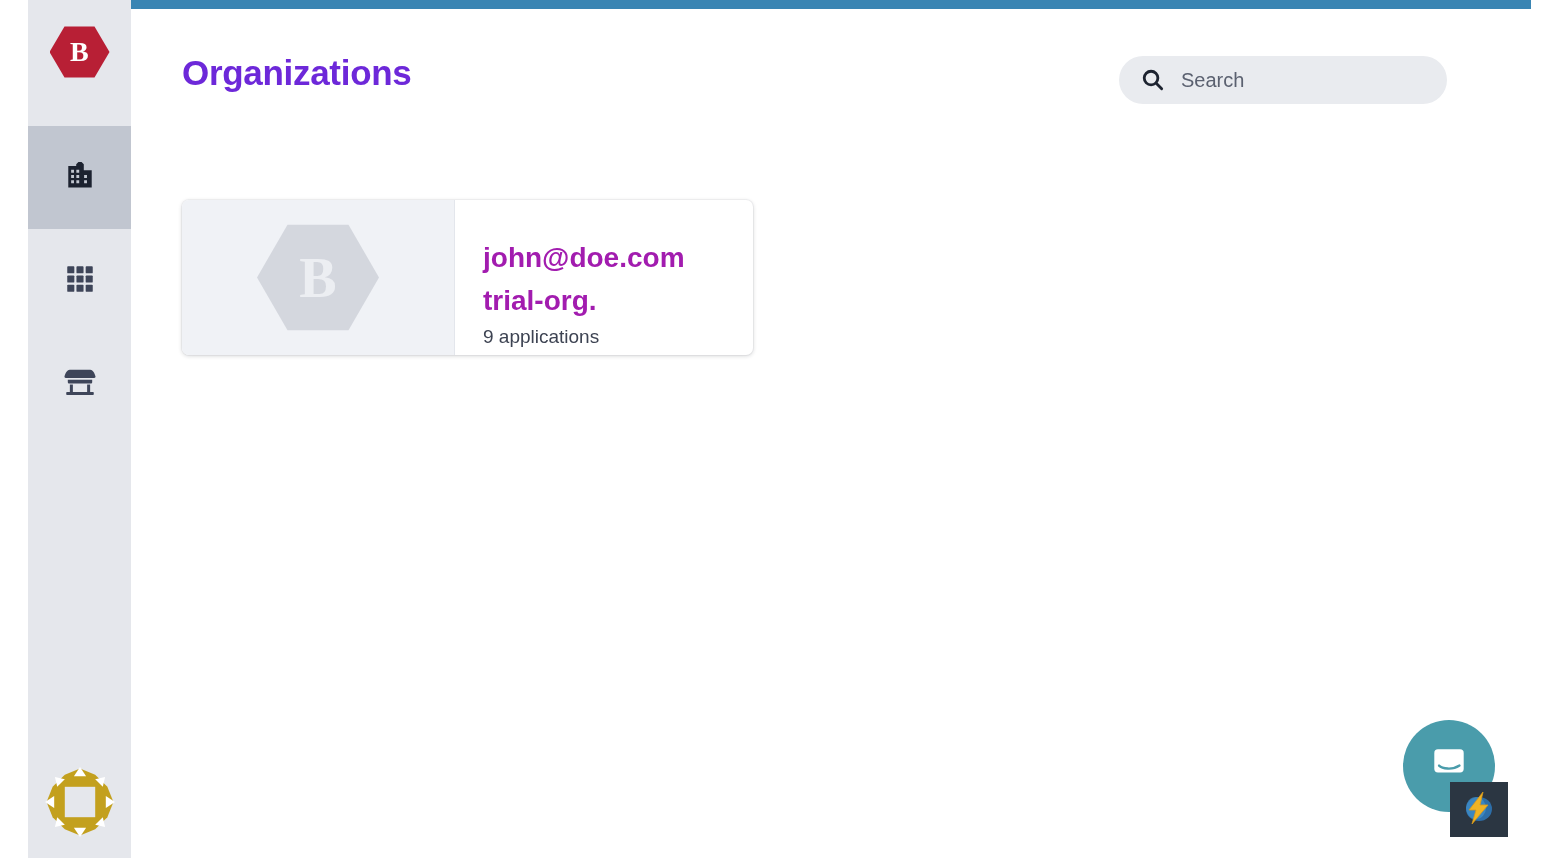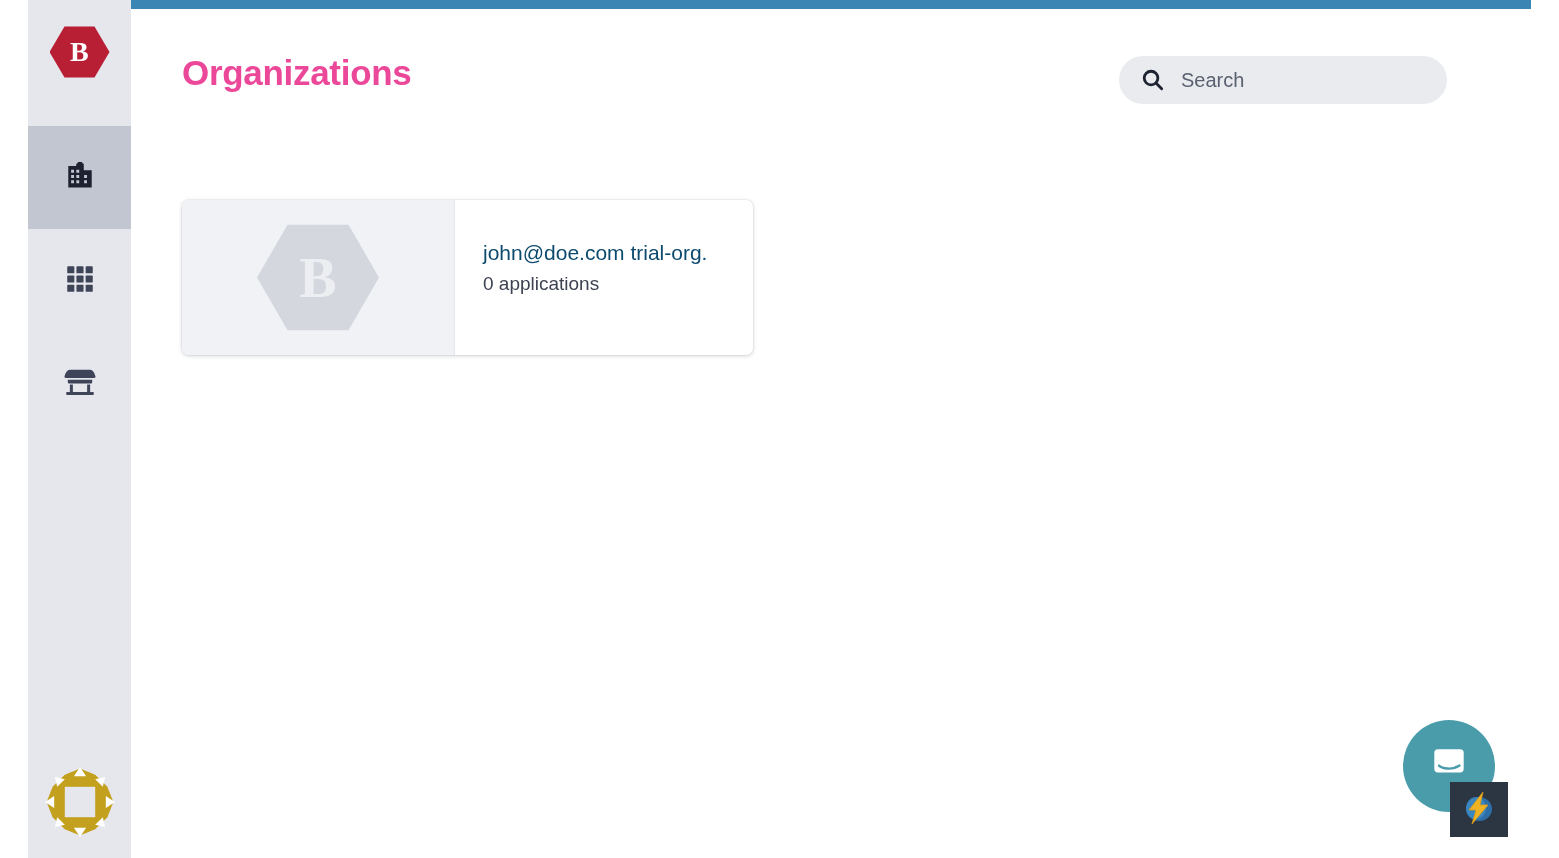--- a/index.html
+++ b/index.html
@@ -113,21 +113,21 @@
     position: relative;
     height: 140px;
   }
 
   .page-title {
     position: absolute;
     left: 51px;
     top: 44px;
     font-size: 35px;
     font-weight: 700;
-    color: #ec4899;
+    color: #6d28d9;
     letter-spacing: -0.3px;
   }
 
   .search-box {
     position: absolute;
     left: 988px;
     top: 47px;
     width: 328px;
     height: 48px;
     background: #e9ebef;
@@ -202,23 +202,23 @@
     font-size: 56px;
     font-weight: 700;
     color: #eceef2;
     line-height: 1;
   }
   .org-card-body {
     flex: 1;
     padding: 37px 28px 0 28px;
   }
   .org-name {
-    font-size: 21px;
-    font-weight: 400;
-    color: #0c4a6e;
+    font-size: 28px;
+    font-weight: 700;
+    color: #a21caf;
     line-height: 1.52;
     max-width: 232px;
   }
   .org-sub {
     margin-top: 4px;
     font-size: 19px;
     color: #3d4352;
     font-weight: 400;
   }
 
@@ -357,21 +357,21 @@
     <div class="cards">
 
       <div class="org-card">
         <div class="org-card-logo">
           <div class="org-hex">
             <span class="org-hex-letter">B</span>
           </div>
         </div>
         <div class="org-card-body">
           <div class="org-name">john@doe.com trial-org.</div>
-          <div class="org-sub">0 applications</div>
+          <div class="org-sub">9 applications</div>
         </div>
       </div>
 
     </div>
 
   </main>
 
   <div class="chat-launcher">
     <span>
       <svg width="42" height="42" viewBox="0 0 40 40" aria-hidden="true">

